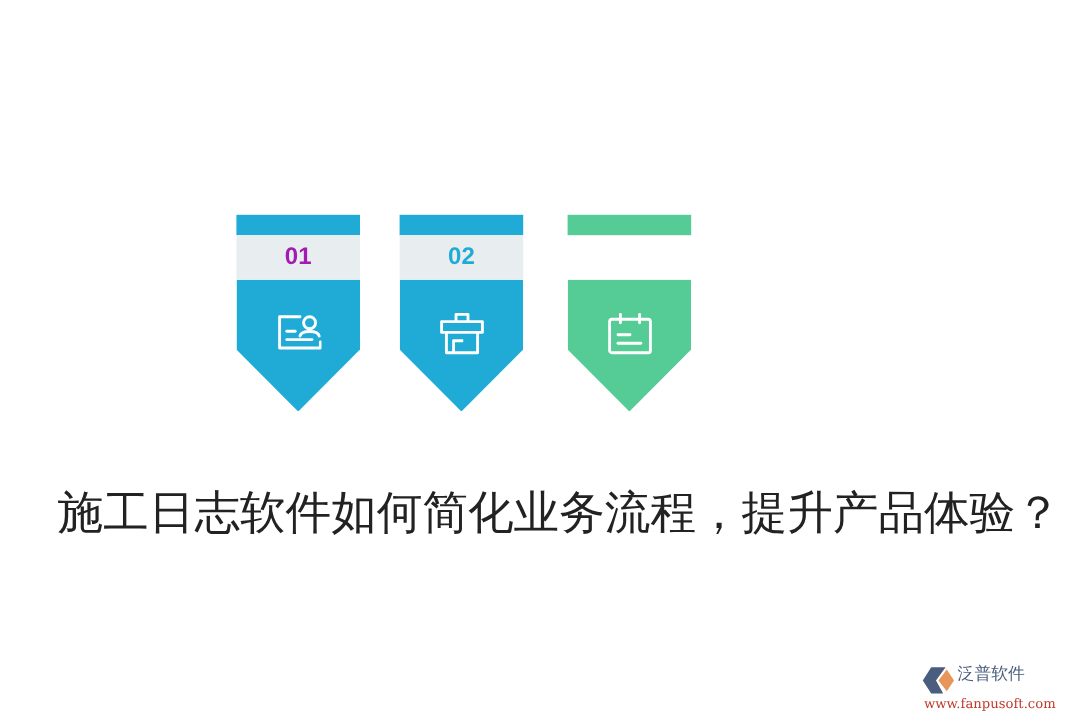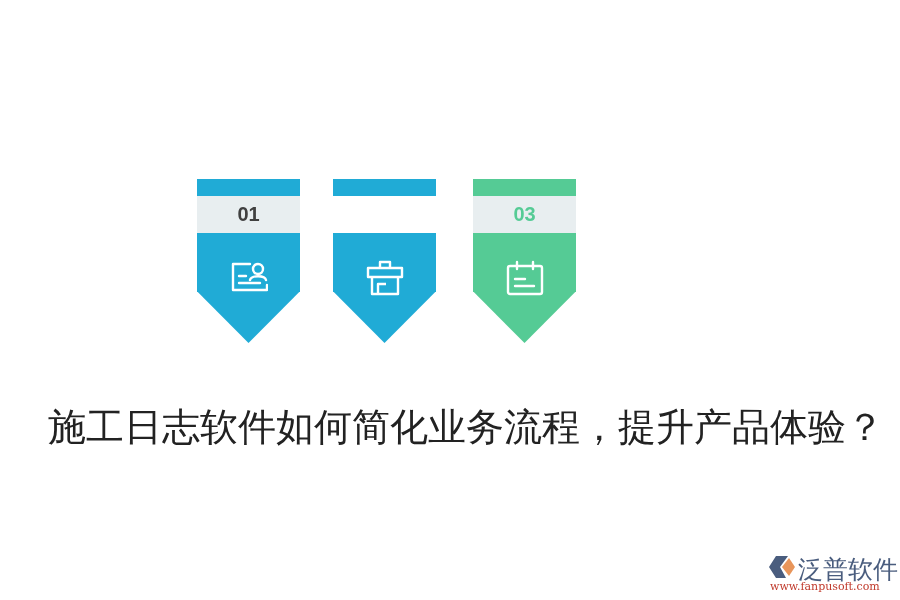--- a/index.html
+++ b/index.html
@@ -20,62 +20,62 @@
     }
     .card .icon { position: absolute; left: 33px; top: 81px; width: 38px; height: 36px; }
     .title {
       position: absolute; left: 48px; top: 402px;
       font-family: "DejaVu Serif", serif; font-size: 38px; color: #222;
       white-space: nowrap; letter-spacing: 0px;
     }
     .logo { position: absolute; left: 768px; top: 553px; width: 128px; height: 40px; }
     .logo .mark { position: absolute; left: 0; top: 2px; width: 28px; height: 24px; }
     .logo .brand {
-      position: absolute; left: 30px; top: 0px; font-size: 25px; color: #4a5d7e;
+      position: absolute; left: 30px; top: 0px; font-size: 14px; color: #4a5d7e;
       font-family: "DejaVu Sans", sans-serif; white-space: nowrap;
     }
     .logo .url {
       position: absolute; left: 2px; top: 27px; font-size: 11px; color: #c0392b;
       font-family: "DejaVu Serif", serif; white-space: nowrap; text-align: right;
     }
   </style>
 </head>
 <body>
 
 <div class="card" style="left:197px;">
   <div class="topbar" style="background:#20abd6;"></div>
-  <div class="band" style="color:#404040;">01</div>
+  <div class="band" style="color:#a21caf;">01</div>
   <div class="body" style="background:#20abd6;"></div>
   <svg class="icon" viewBox="0 0 38 36">
     <g fill="none" stroke="#fff" stroke-width="2.4" stroke-linecap="round" stroke-linejoin="round">
       <path d="M20 4 H3 V30 H37 V25"></path>
       <line x1="9" y1="16" x2="16" y2="16"></line>
       <line x1="9" y1="23" x2="30" y2="23"></line>
       <circle cx="28" cy="9" r="5"></circle>
       <path d="M20 20 C21 15 35 15 36 20"></path>
     </g>
   </svg>
 </div>
 
 <div class="card" style="left:333px;">
   <div class="topbar" style="background:#20abd6;"></div>
+  <div class="band" style="color:#20abd6;">02</div>
   <div class="body" style="background:#20abd6;"></div>
   <svg class="icon" viewBox="0 0 38 36">
     <g fill="none" stroke="#fff" stroke-width="2.4" stroke-linejoin="round">
       <path d="M14 8 V2 H24 V8"></path>
       <rect x="2" y="8" width="34" height="9"></rect>
       <path d="M6 17 V34 H32 V17"></path>
       <path d="M12 34 V24 H20"></path>
     </g>
   </svg>
 </div>
 
 <div class="card" style="left:473px;">
   <div class="topbar" style="background:#55cb95;"></div>
-  <div class="band" style="color:#55cb95;">03</div>
   <div class="body" style="background:#55cb95;"></div>
   <svg class="icon" viewBox="0 0 38 36">
     <g fill="none" stroke="#fff" stroke-width="2.4" stroke-linecap="round" stroke-linejoin="round">
       <rect x="2" y="6" width="34" height="28" rx="2"></rect>
       <line x1="11" y1="2" x2="11" y2="9"></line>
       <line x1="27" y1="2" x2="27" y2="9"></line>
       <line x1="9" y1="19" x2="19" y2="19"></line>
       <line x1="9" y1="26" x2="28" y2="26"></line>
     </g>
   </svg>

